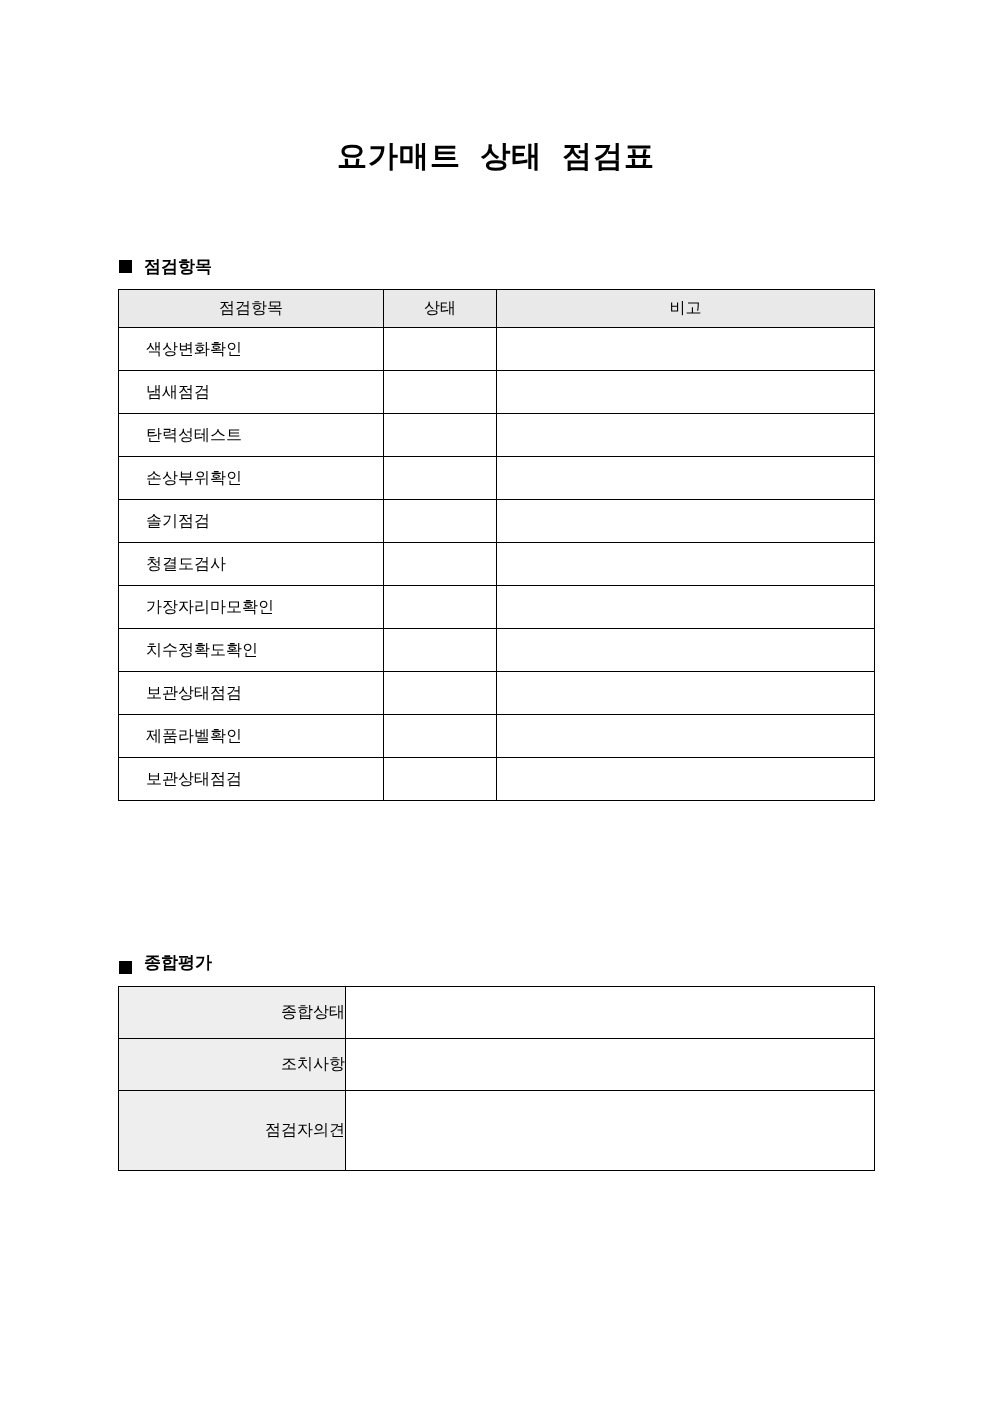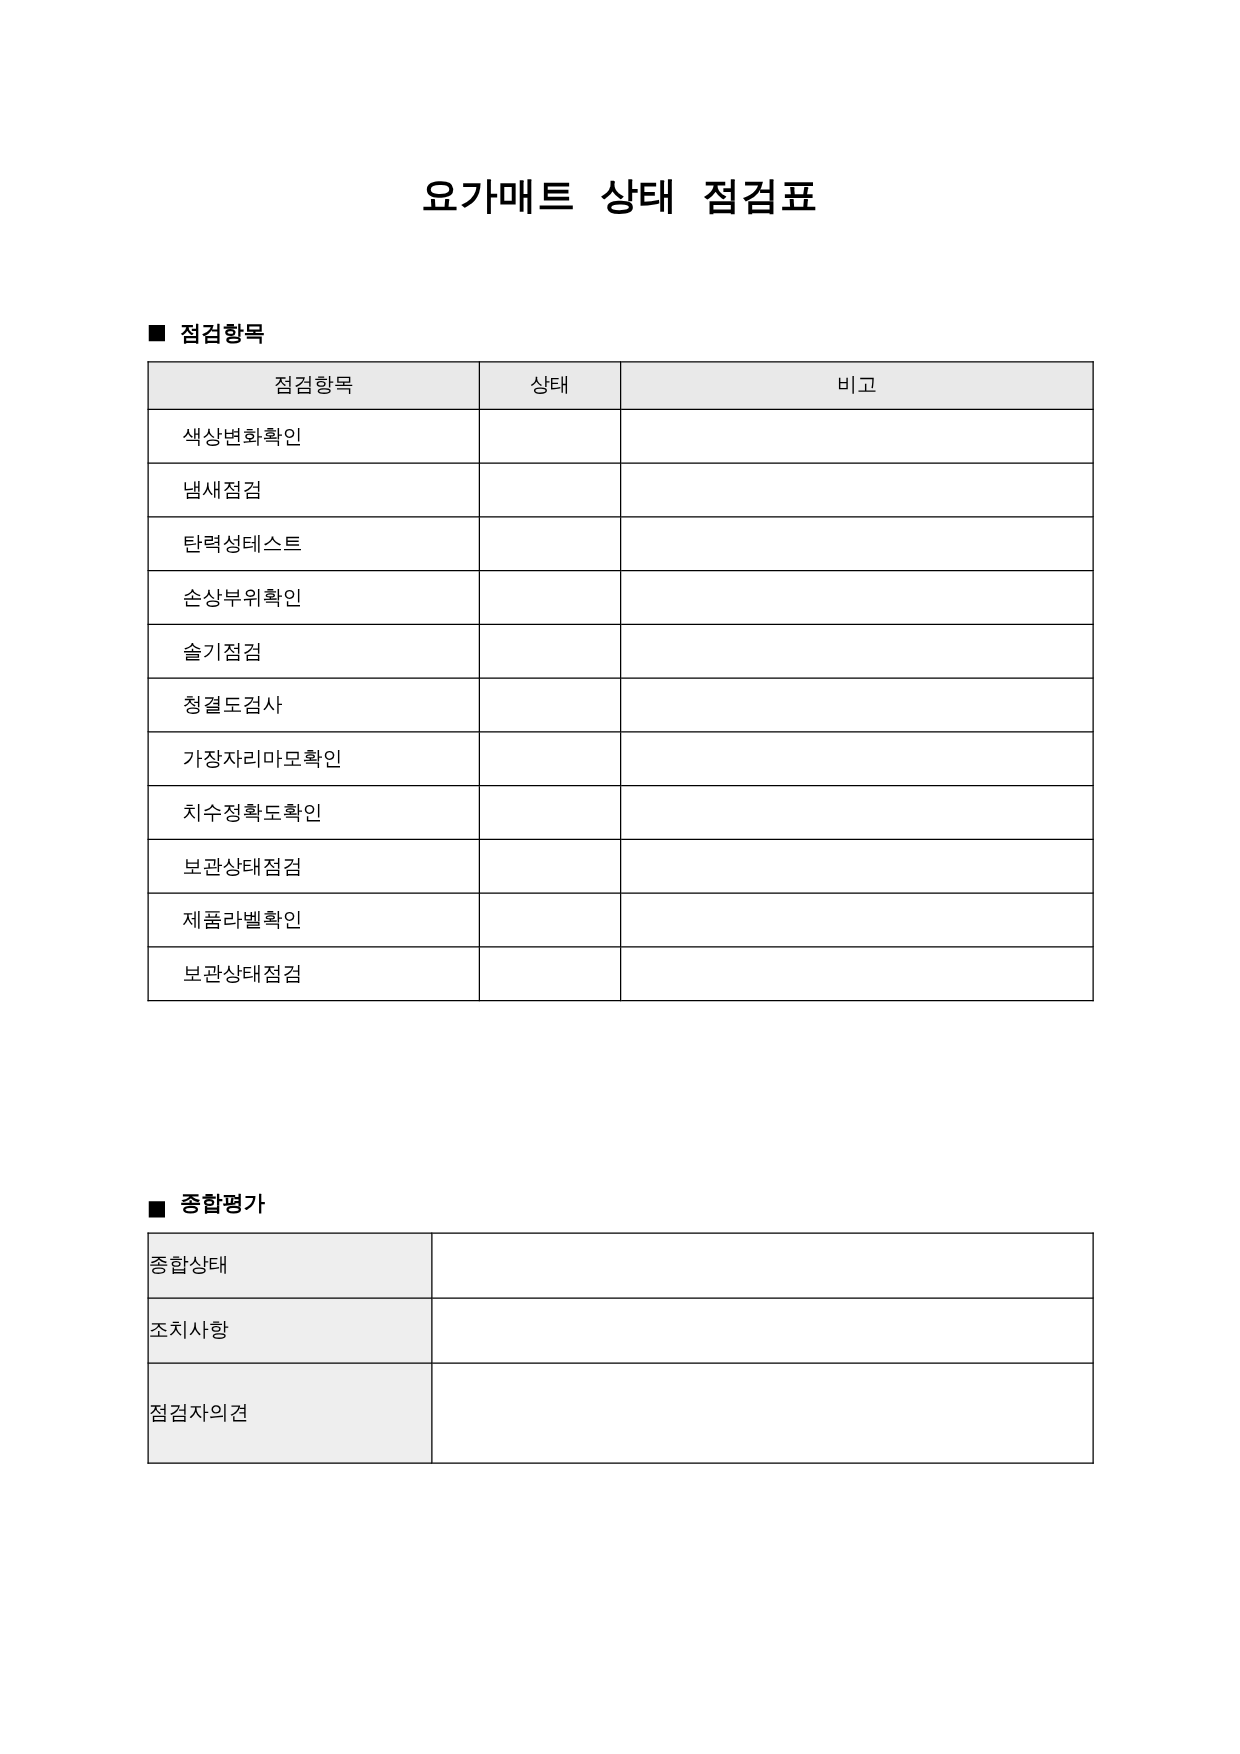--- a/index.html
+++ b/index.html
@@ -7,21 +7,21 @@
     .title { position:absolute; top:136px; left:0; width:992px; text-align:center; font-size:30px; font-weight:bold; letter-spacing:1px; word-spacing:8px; }
     .sec { position:absolute; left:119px; font-size:17px; font-weight:bold; display:flex; align-items:center; }
     .sec .sq { display:inline-block; width:13px; height:13px; background:#000; margin-right:12px; }
     table { position:absolute; border-collapse:collapse; }
     td, th { border:1px solid #000; font-size:16px; font-weight:normal; padding:0; }
     #t1 { left:118px; top:289px; width:757px; }
     #t1 th { background:#e9e9e9; height:37px; text-align:center; }
     #t1 td { height:42px; }
     #t1 td.item { padding-left:27px; }
     #t2 { left:118px; top:986px; width:757px; }
-    #t2 td.lab { background:#eeeeee; text-align:left; width:226px; }
+    #t2 td.lab { background:#eeeeee; text-align:right; width:226px; }
   </style>
 </head>
 <body>
 
 <div class="title">요가매트 상태 점검표</div>
 
 <div class="sec" style="top:255px;">
   <span class="sq"></span>
   <span>점검항목</span>
 </div>

